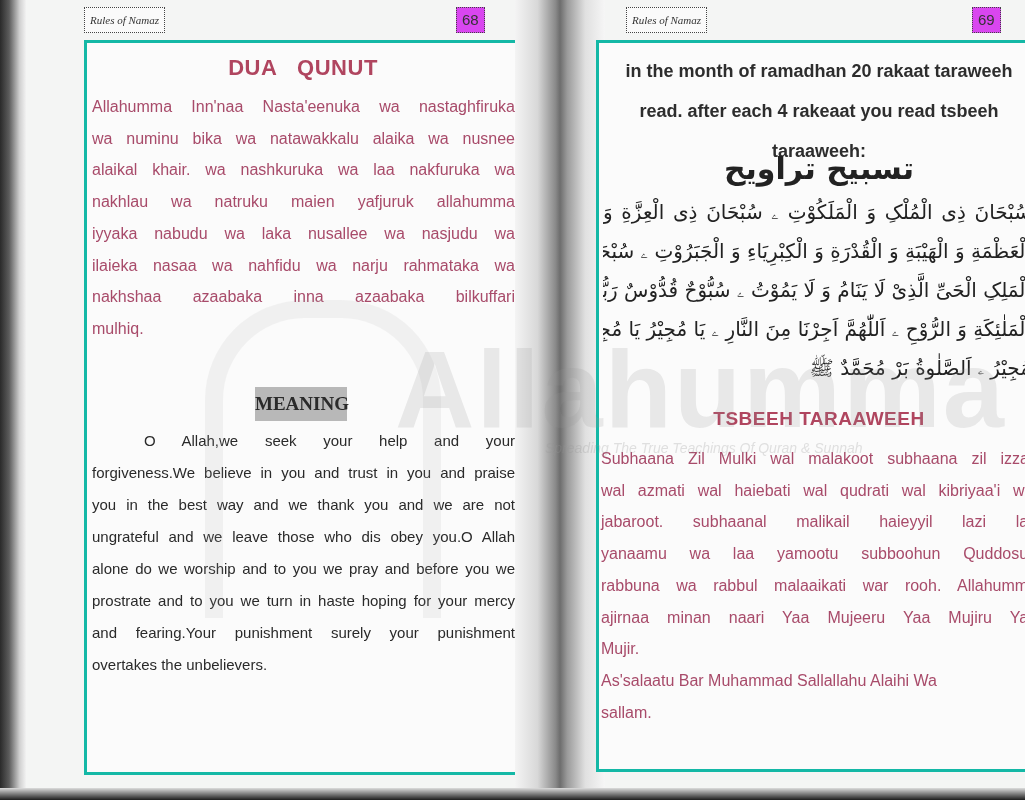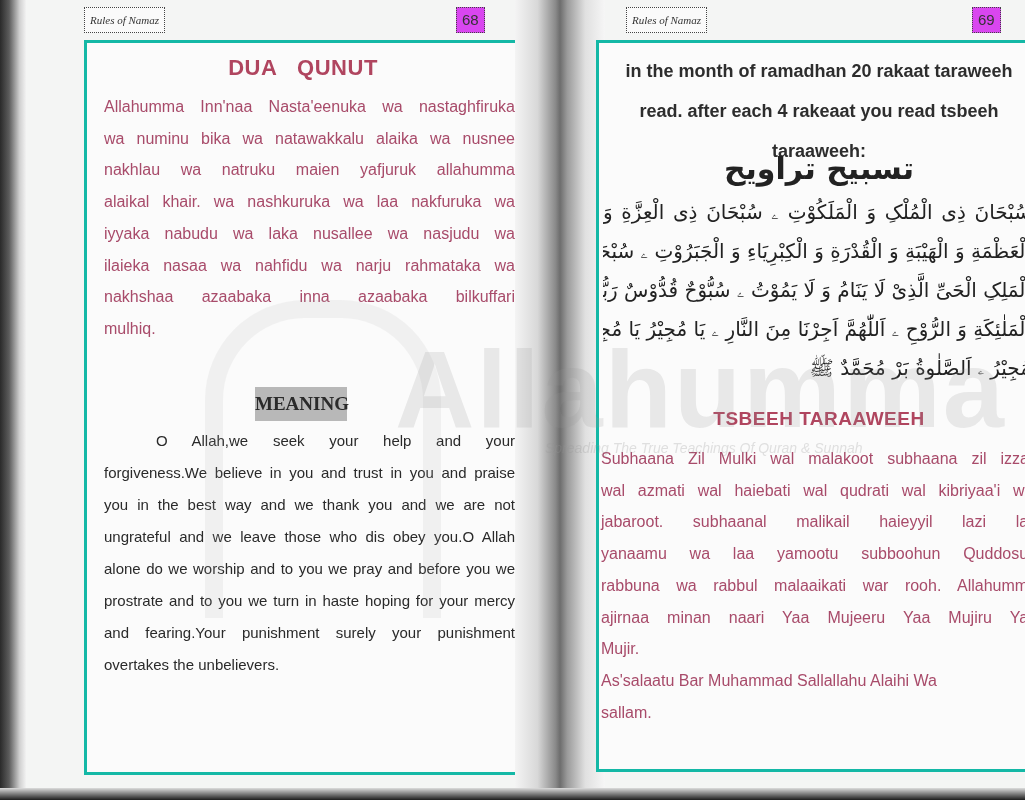--- a/index.html
+++ b/index.html
@@ -44,21 +44,21 @@
   .page-left .content-box { left: 58px; top: 40px; width: 432px; height: 729px; }
   .page-right .content-box { left: 0; top: 40px; width: 440px; height: 726px; border-right: none; }
 
   .heading-red {
     color: #b0455f; font-weight: bold; text-align: center;
     font-family: "Liberation Sans", sans-serif; letter-spacing: 0.5px;
   }
   .dua-title { position: absolute; left: 0; width: 432px; top: 12px; font-size: 22px; word-spacing: 14px; }
 
   .para {
-    position: absolute; left: 17px; right: 4px; text-align: justify; text-align-last: justify;
+    position: absolute; left: 5px; right: 4px; text-align: justify; text-align-last: justify;
     font-size: 16px; line-height: 31.7px;
   }
   .para.red { color: #a84b6a; }
   .para.dark { color: #2a2a2a; font-size: 15px; line-height: 32px; }
   .line { display: block; text-align: justify; text-align-last: justify; white-space: nowrap; }
   .line.last { text-align-last: left; }
 
   .meaning-label {
     position: absolute; left: 168px; top: 344px; width: 92px; height: 34px;
     background: #b8b8b8; color: #2b2b2b;
@@ -107,22 +107,22 @@
   <div class="page page-left">
     <div class="running-head" style="left:58px;">Rules of Namaz</div>
     <div class="page-num" style="left:430px;">68</div>
 
     <div class="content-box">
       <div class="heading-red dua-title">DUA   QUNUT</div>
 
       <div class="para red" style="top:48px;">
         <span class="line">Allahumma Inn'naa Nasta'eenuka wa nastaghfiruka</span>
         <span class="line">wa numinu bika wa natawakkalu alaika wa nusnee</span>
+        <span class="line">alaikal khair. wa nashkuruka wa laa nakfuruka wa</span>
         <span class="line">nakhlau wa natruku maien yafjuruk allahumma</span>
-        <span class="line">alaikal khair. wa nashkuruka wa laa nakfuruka wa</span>
         <span class="line">iyyaka nabudu wa laka nusallee wa nasjudu wa</span>
         <span class="line">ilaieka nasaa wa nahfidu wa narju rahmataka wa</span>
         <span class="line">nakhshaa azaabaka inna azaabaka bilkuffari</span>
         <span class="line last">mulhiq.</span>
       </div>
 
       <div class="meaning-label">MEANING</div>
 
       <div class="para dark" style="top:382px;">
         <span class="line" style="padding-left:52px;">O Allah,we seek your help and your</span>

